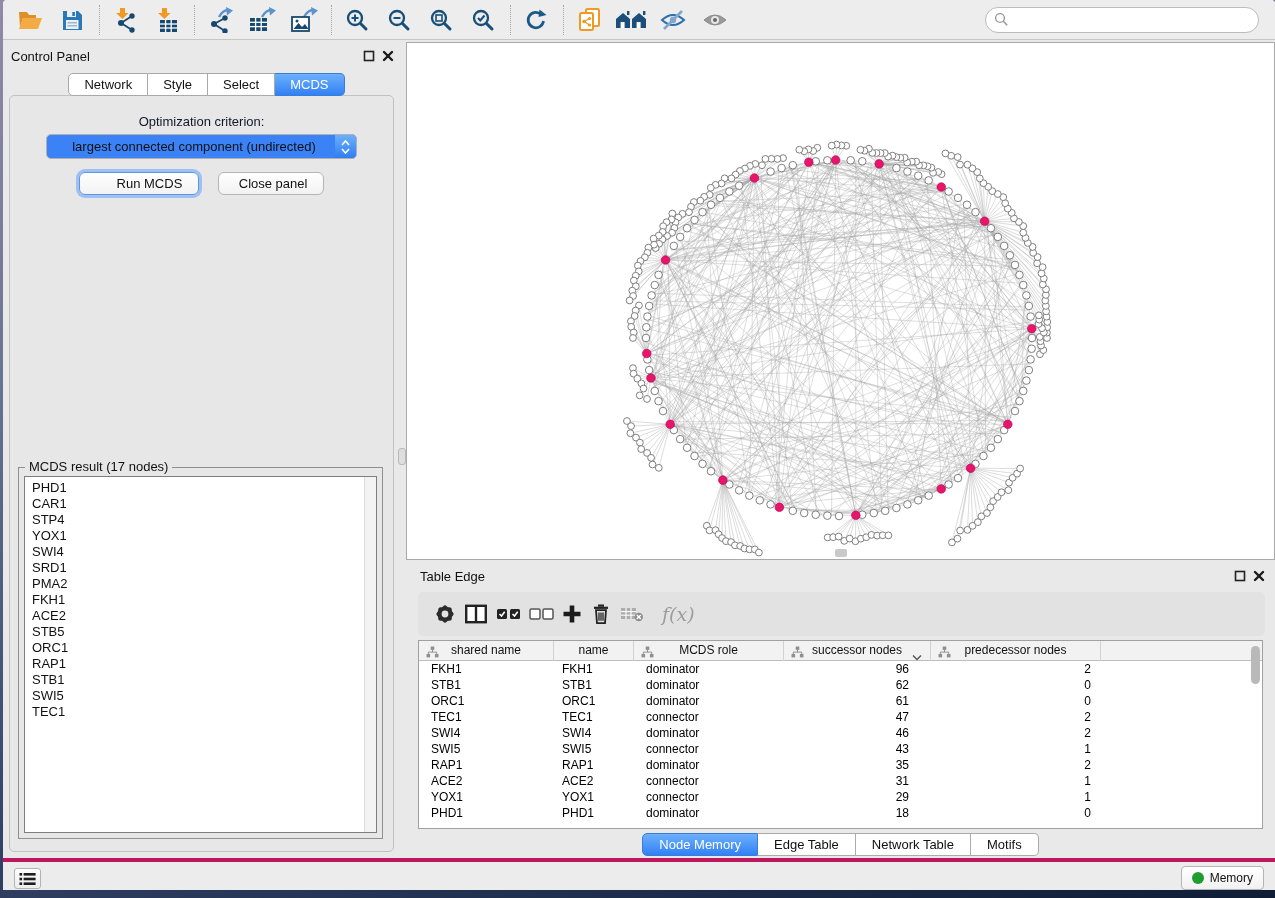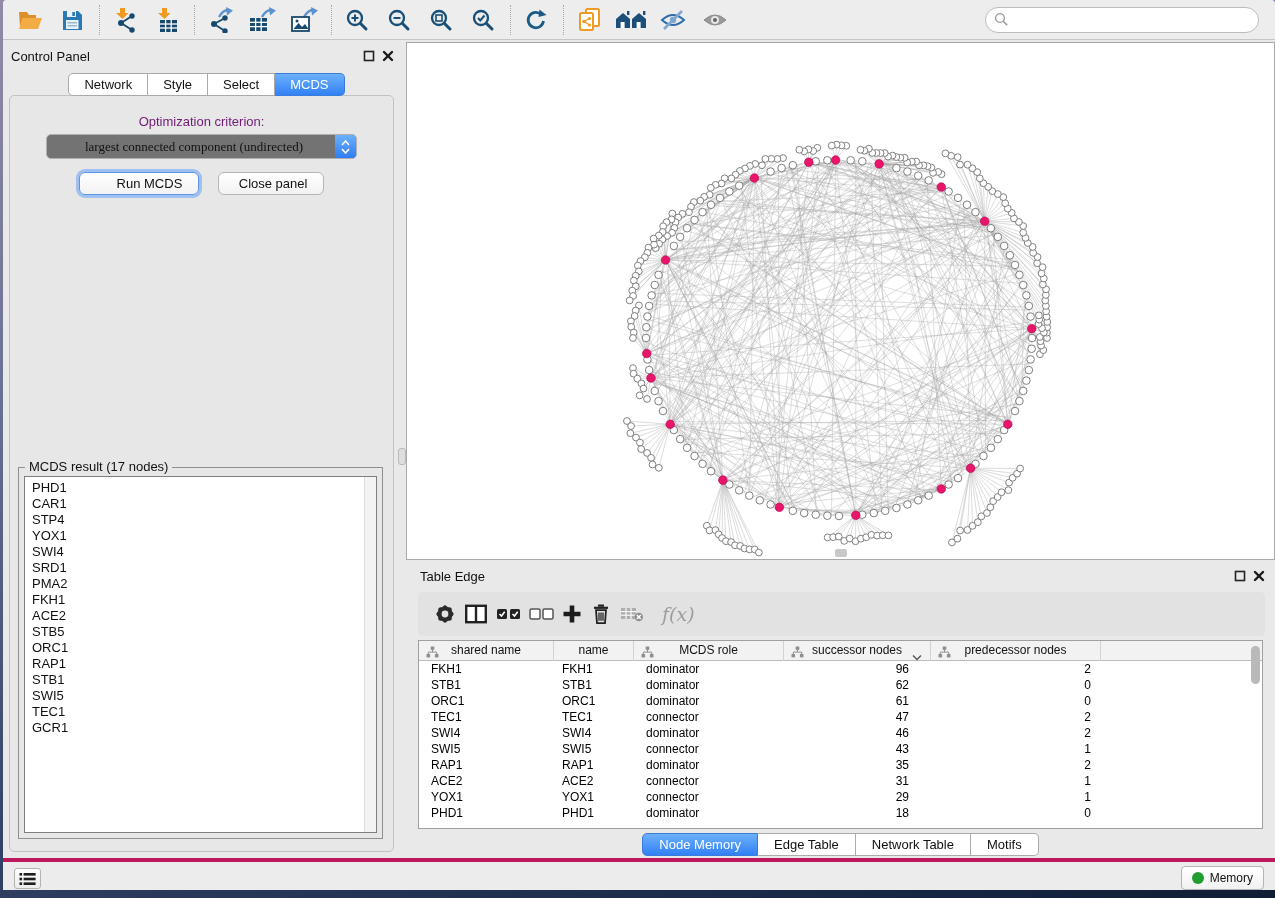--- a/index.html
+++ b/index.html
@@ -25,23 +25,23 @@
              display:flex;align-items:center;}
   .panel-icons{margin-left:auto;display:flex;align-items:center;gap:7px;}
   .cp-tabs{position:absolute;left:0;right:0;top:31px;text-align:center;white-space:nowrap;z-index:2;}
   .tab{display:inline-block;padding:3px 15px;font-size:13px;background:#fff;border:1px solid #a9a9a9;border-left:none;
        color:#111;vertical-align:top;}
   .tab:first-child{border-left:1px solid #a9a9a9;border-radius:5px 0 0 5px;margin-left:8px;}
   .tab:last-child{border-radius:0 5px 5px 0;}
   .tab.active{background:linear-gradient(#6db0fb,#3181f6);color:#fff;border-color:#3a7cd9;}
   .cp-box{position:absolute;left:6px;right:8px;top:53px;bottom:6px;background:#e7e7e7;
           border:1px solid #c2c2c2;border-radius:5px;}
-  .opt-label{position:absolute;left:0;right:0;top:18px;text-align:center;font-size:13px;color:#701a75;}
-  .dropdown{position:absolute;left:36px;right:36px;top:38px;height:25px;background:#737373;border:1px solid #b0b0b0;
-            border-radius:5px;display:flex;align-items:center;font-family:Liberation Serif, serif;}
+  .opt-label{position:absolute;left:0;right:0;top:18px;text-align:center;font-size:13px;color:#0f172a;}
+  .dropdown{position:absolute;left:36px;right:36px;top:38px;height:25px;background:#3b82f6;border:1px solid #b0b0b0;
+            border-radius:5px;display:flex;align-items:center;}
   .dd-value{flex:1;text-align:center;font-size:13px;color:#111;padding-left:6px;white-space:nowrap;overflow:hidden;}
   .dd-stepper{width:21px;height:23px;border-radius:0 4px 4px 0;background:linear-gradient(#6cb0fb,#2f7df2);
               display:flex;flex-direction:column;align-items:center;justify-content:center;gap:2px;}
   .btn-row{position:absolute;left:0;right:0;top:76px;text-align:center;}
   .btn{font-size:13px;padding:3px 16px;background:linear-gradient(#ffffff,#f2f2f2);border:1px solid #b5b5b5;
        border-radius:6px;color:#111;font-family:"Liberation Sans",sans-serif;}
   .btn.focused{border-color:#5a96e8;box-shadow:0 0 0 3px rgba(100,160,250,.55);padding-left:37px;}
   .btn+.btn{margin-left:14px;padding-left:20px;}
   .fieldset{position:absolute;left:8px;right:10px;top:371px;bottom:12px;border:1px solid #8f8f8f;background:#e7e7e7;
             padding:7px 5px 5px 5px;}
@@ -310,21 +310,20 @@
             <div class="mcds-item">SRD1</div>
             <div class="mcds-item">PMA2</div>
             <div class="mcds-item">FKH1</div>
             <div class="mcds-item">ACE2</div>
             <div class="mcds-item">STB5</div>
             <div class="mcds-item">ORC1</div>
             <div class="mcds-item">RAP1</div>
             <div class="mcds-item">STB1</div>
             <div class="mcds-item">SWI5</div>
             <div class="mcds-item">TEC1</div>
-            <div class="mcds-item">GCR1</div>
           </div>
         <div class="mcds-scroll"></div>
       </div>
     </div>
   </div>
   <div class="splitter-grip"></div>
 
   <div class="network-window">
     <div class="net-titlebar">
       <span class="net-title">YPA_prune.txt_1</span>

